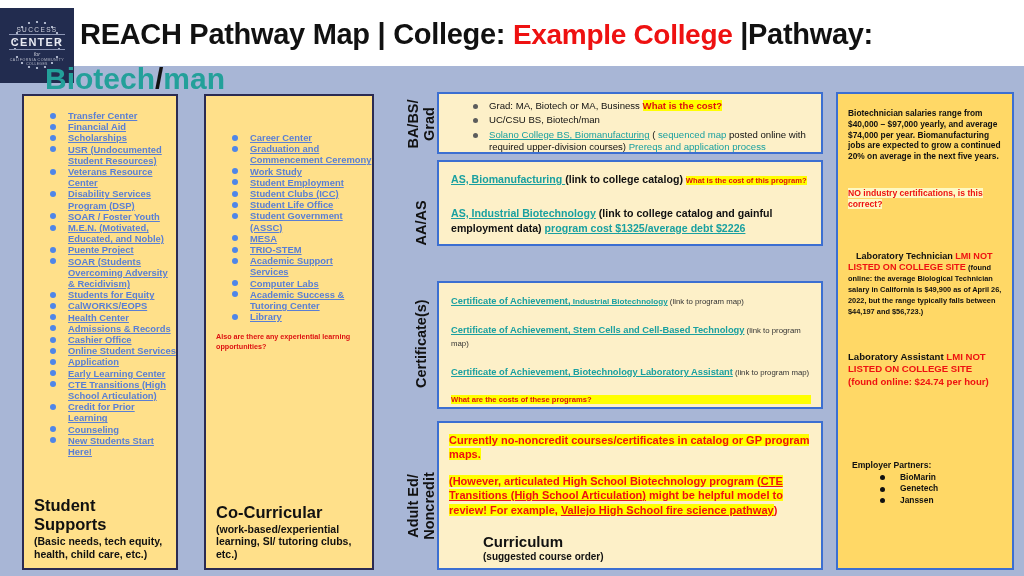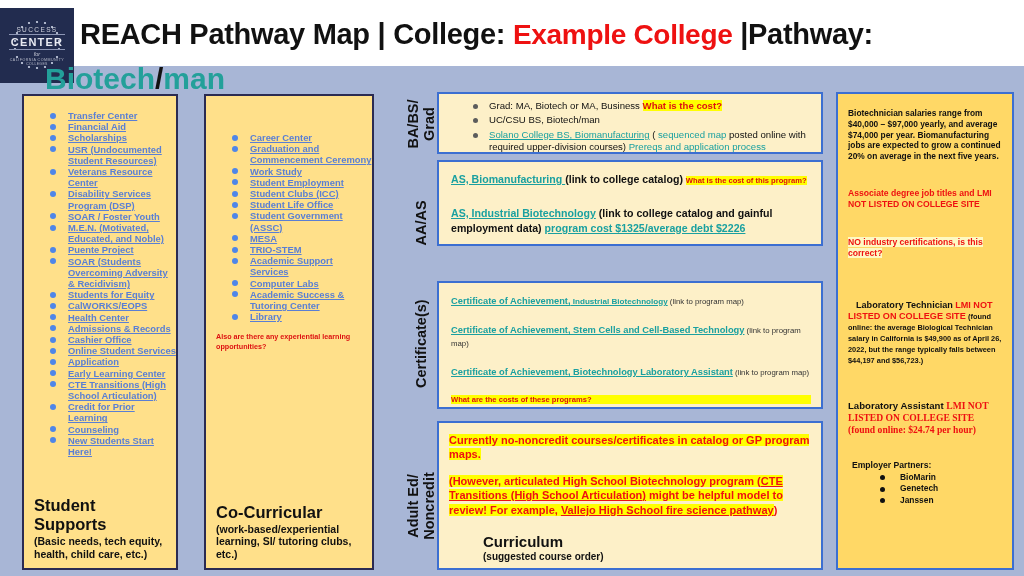--- a/index.html
+++ b/index.html
@@ -132,21 +132,21 @@
   .lm-p{font-size:8.4px;line-height:10.8px;color:#111;font-weight:bold;margin:0 0 0 0;}
   .lm-red{font-size:8.6px;line-height:11.4px;color:#ee1111;font-weight:bold;margin:26px 0 0 0;}
   .lm-hl{font-size:8.6px;line-height:11.4px;color:#ee1111;font-weight:bold;margin:26px 0 0 0;}
   .lm-hl span{background:#fef9c3;}
   .lm-job{margin:40px 0 0 0;font-size:8.4px;line-height:11px;color:#111;}
   .lm-job .t{font-weight:bold;font-size:9.1px;margin-left:8px;}
   .lm-job .r{font-weight:bold;font-size:9.1px;color:#ee1111;}
   .lm-job .d{font-size:7.4px;line-height:9.4px;color:#111;font-weight:bold;}
   .lm-job2{margin:34px 0 0 0;font-size:9.6px;line-height:12.4px;color:#111;}
   .lm-job2 .t{font-weight:bold;}
-  .lm-job2 .r{font-weight:bold;color:#ee1111;font-family:Liberation Serif, serif;}
+  .lm-job2 .r{font-weight:bold;color:#ee1111;}
   #employers{position:absolute;left:14px;bottom:62px;}
   #employers .eh{font-size:8.6px;font-weight:bold;color:#111;margin-bottom:2px;}
   #employers ul{list-style:none;margin:0;padding:0 0 0 20px;}
   #employers ul li{position:relative;padding-left:28px;font-size:8.4px;line-height:11.4px;font-weight:bold;color:#111;}
   #employers ul li::before{content:"";position:absolute;left:8px;top:3.5px;width:5px;height:5px;border-radius:50%;background:#111;}
 </style>
 </head>
 <body>
 
 <div id="header-bar"></div>
@@ -273,21 +273,20 @@
   <div class="adult-p"><span class="y">Currently no-noncredit courses/certificates in catalog or GP program maps.</span></div>
   <div class="adult-p"><span class="y">(However, articulated High School Biotechnology program (</span><span class="y"><u>CTE Transitions (High School Articulation)</u></span><span class="y"> might be helpful model to review! For example, </span><span class="y"><u>Vallejo High School fire science pathway</u></span><span>)</span></div>
   <div id="adult-curriculum">
     <div class="bigtitle">Curriculum</div>
     <div class="sub">(suggested course order)</div>
   </div>
 </div>
 
 <div class="panel blue2" id="col-labor">
   <div class="lm-p">Biotechnician salaries range from $40,000 – $97,000 yearly, and average $74,000 per year. Biomanufacturing jobs are expected to grow a continued 20% on average in the next five years.</div>
-  <div class="lm-red">Associate degree job titles and  LMI NOT LISTED ON COLLEGE SITE</div>
   <div class="lm-hl"><span>NO industry certifications, is this correct?</span></div>
 
   <div class="lm-job">
     <span class="t">Laboratory Technician</span>
     <span class="r">LMI NOT LISTED ON COLLEGE SITE</span>
     <span class="d">(found online: the average Biological Technician salary in California is $49,900 as of April 26, 2022, but the range typically falls between $44,197 and $56,723.)</span>
   </div>
 
   <div class="lm-job2">
     <span class="t">Laboratory Assistant</span>

